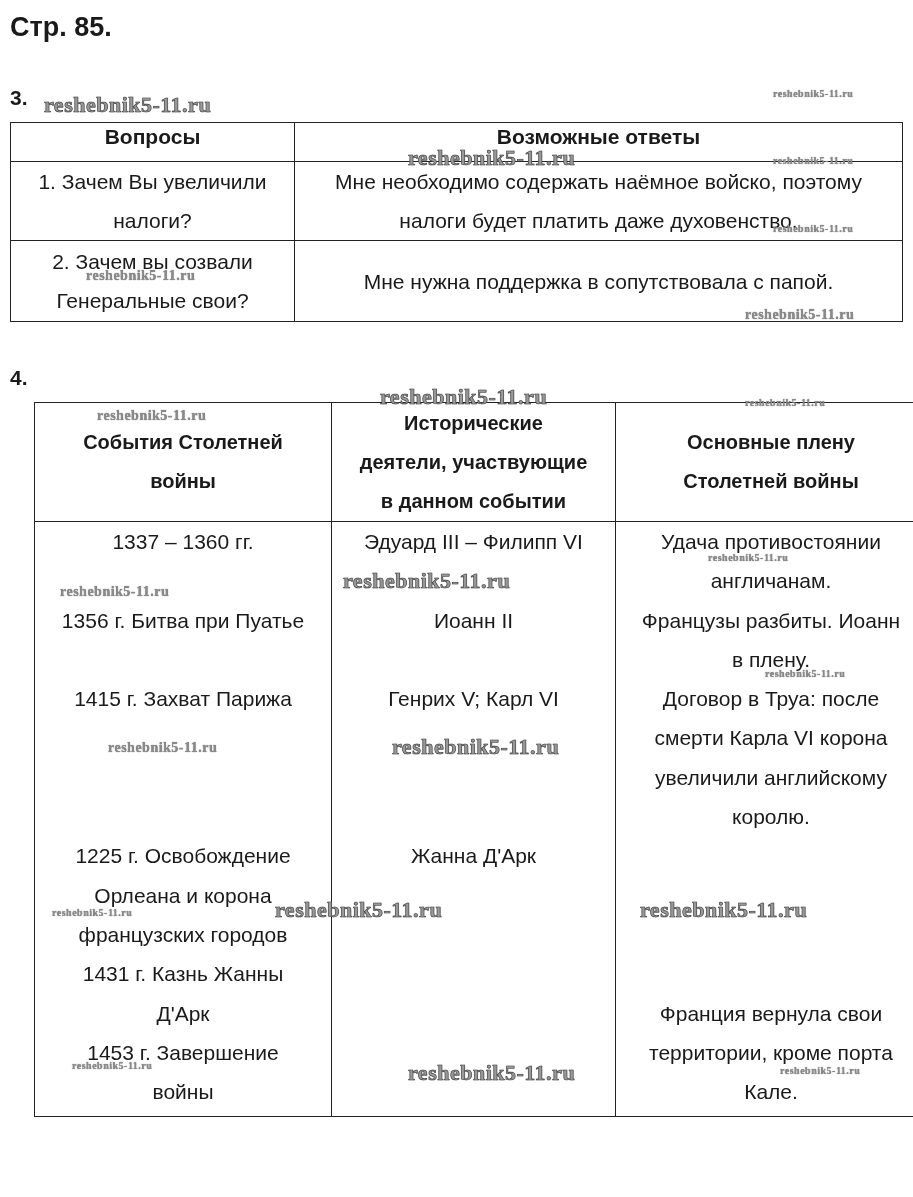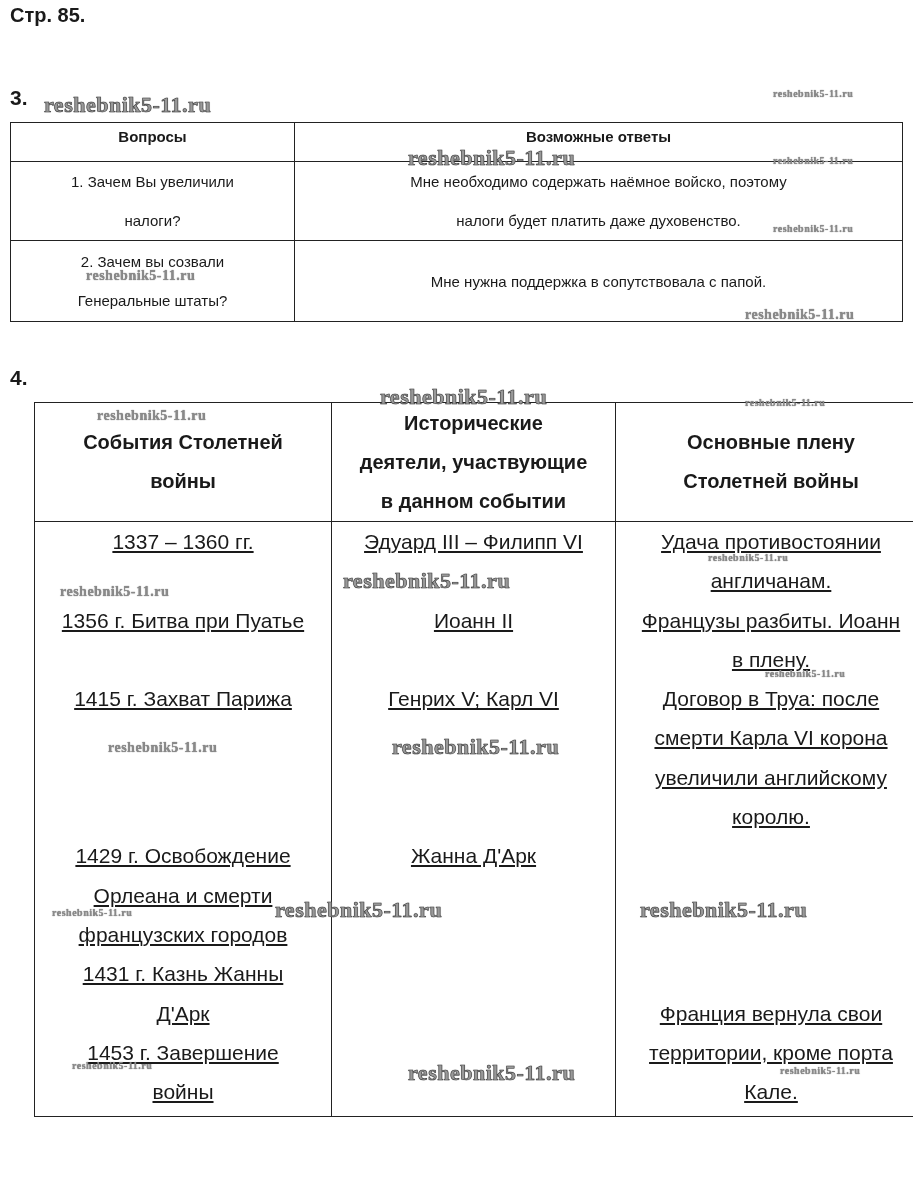--- a/index.html
+++ b/index.html
@@ -1,34 +1,34 @@
 <!DOCTYPE html>
 <html><head>
 <meta charset="utf-8">
 <style>
   html, body { margin:0; padding:0; background:#ffffff; }
   body { width:913px; height:1197px; position:relative; overflow:hidden;
          font-family:"Liberation Sans", sans-serif; color:#1a1a1a; }
   .abs { position:absolute; }
-  .page-title { left:10px; top:4px; font-size:20px; font-weight:bold; }
+  .page-title { left:10px; top:12px; font-size:27px; font-weight:bold; }
   .task-num { font-size:21px; font-weight:bold; }
   .wm { position:absolute; font-family:Liberation Serif, serif; font-weight:bold; color:#8a8a8a;
         letter-spacing:0.5px; white-space:nowrap; pointer-events:none;
         text-shadow: 0 0 1px #555; }
   .wm.big { font-size:22px; color:#999; -webkit-text-stroke:0.6px #444; }
   .wm.mid { font-size:14px; }
   .wm.small { font-size:10px; }
   table { border-collapse:collapse; position:absolute; }
   td { border:1px solid #222; text-align:center; vertical-align:middle; padding:0; }
-  .t3 { left:10px; top:122px; width:893px; font-size:15px; }
+  .t3 { left:10px; top:122px; width:893px; font-size:21px; }
   .t3 td { line-height:39px; }
   .t3 .hdr td { font-weight:bold; height:38px; line-height:28px; vertical-align:top; }
   .t4 { left:10px; top:402px; width:893px; font-size:21px;margin-left:24px; }
   .t4 .hdr td { font-weight:bold; height:118px; line-height:39px; font-size:20px; }
-  .t4 .body td { vertical-align:top; line-height:39.3px; height:594px;text-decoration:underline; }
+  .t4 .body td { vertical-align:top; line-height:39.3px; height:594px; }
   .line { display:block; }
   .gap { display:block; height:39.3px; }
 </style>
 </head>
 <body>
 
 <div class="abs page-title">Стр. 85.</div>
 
 <div class="abs task-num" style="left:10px;top:86px;">3.</div>
 
@@ -44,21 +44,21 @@
       <span class="line">налоги?</span>
     </td>
     <td>
       <span class="line">Мне необходимо содержать наёмное войско, поэтому</span>
       <span class="line">налоги будет платить даже духовенство.</span>
     </td>
   </tr>
   <tr>
     <td style="height:80px; line-height:39px;">
       <span class="line">2. Зачем вы созвали</span>
-      <span class="line">Генеральные штаты?</span>
+      <span class="line">Генеральные свои?</span>
     </td>
     <td>
       <span class="line">Мне нужна поддержка в сопутствовала с папой.</span>
     </td>
   </tr>
 </tbody>
   </table>
 
 <div class="abs task-num" style="left:10px;top:366px;">4.</div>
 
@@ -82,22 +82,22 @@
   <tr class="body">
     <td>
       <span class="line">1337 – 1360 гг.</span>
       <span class="gap"></span>
       <span class="line">1356 г. Битва при Пуатье</span>
       <span class="gap"></span>
       <span class="line">1415 г. Захват Парижа</span>
       <span class="gap"></span>
           <span class="gap"></span>
           <span class="gap"></span>
-      <span class="line">1429 г. Освобождение</span>
-      <span class="line">Орлеана и смерти</span>
+      <span class="line">1225 г. Освобождение</span>
+      <span class="line">Орлеана и корона</span>
       <span class="line">французских городов</span>
       <span class="line">1431 г. Казнь Жанны</span>
       <span class="line">Д'Арк</span>
       <span class="line">1453 г. Завершение</span>
       <span class="line">войны</span>
     </td>
     <td>
       <span class="line">Эдуард III – Филипп VI</span>
       <span class="gap"></span>
       <span class="line">Иоанн II</span>

